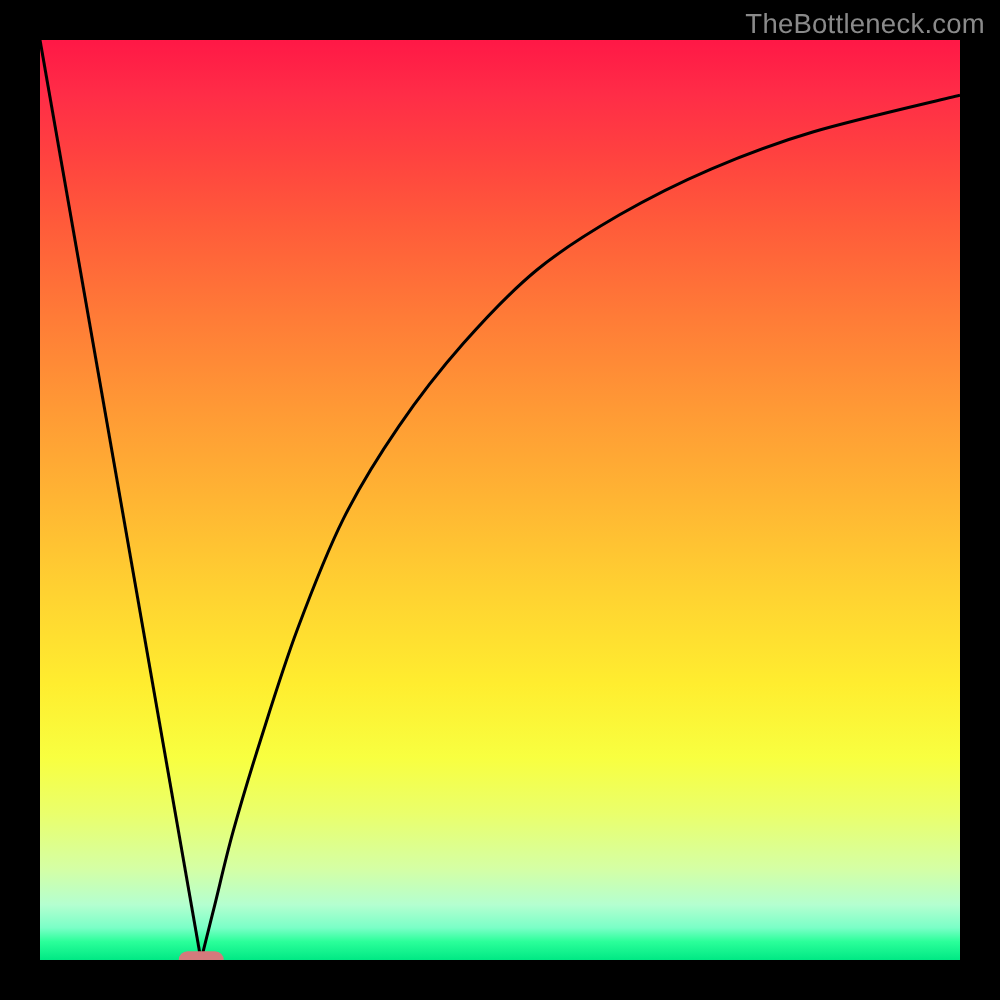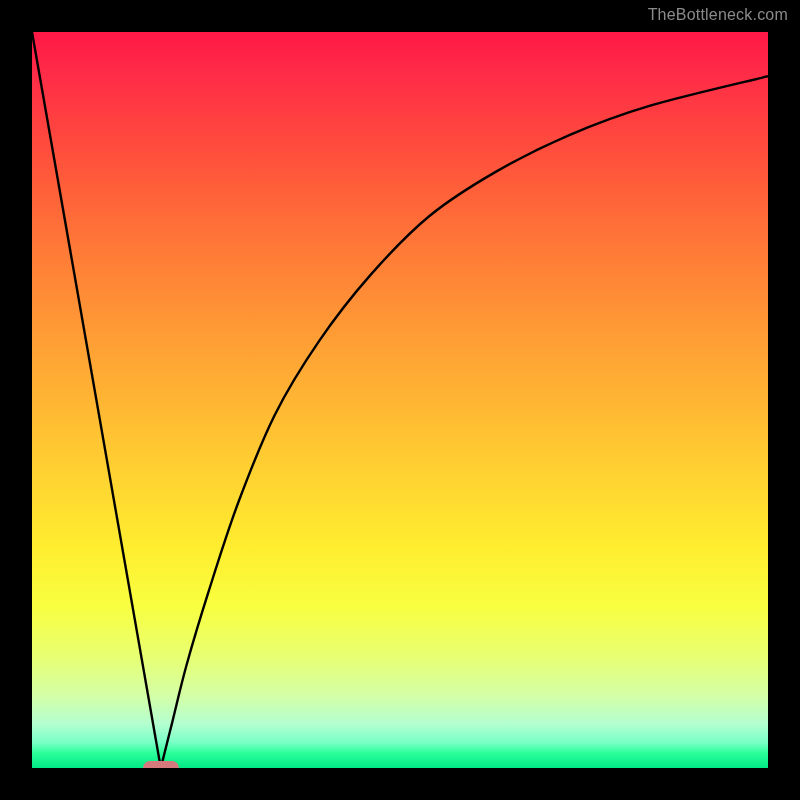--- a/index.html
+++ b/index.html
@@ -48,21 +48,21 @@
       #7affc7 96.5%,
       #2bff9a 98%,
       #00e884 100%
     );
   }
   .watermark {
     position: absolute;
     top: 6px;
     right: 12px;
     color: #8a8a8a;
-    font-size: 16px;
+    font-size: 22px;
     font-weight: 500;
     letter-spacing: 0.2px;
     user-select: none;
   }
   .marker {
     position: absolute;
     width: 36px;
     height: 14px;
     border-radius: 7px;
     background: #d47a7c;

